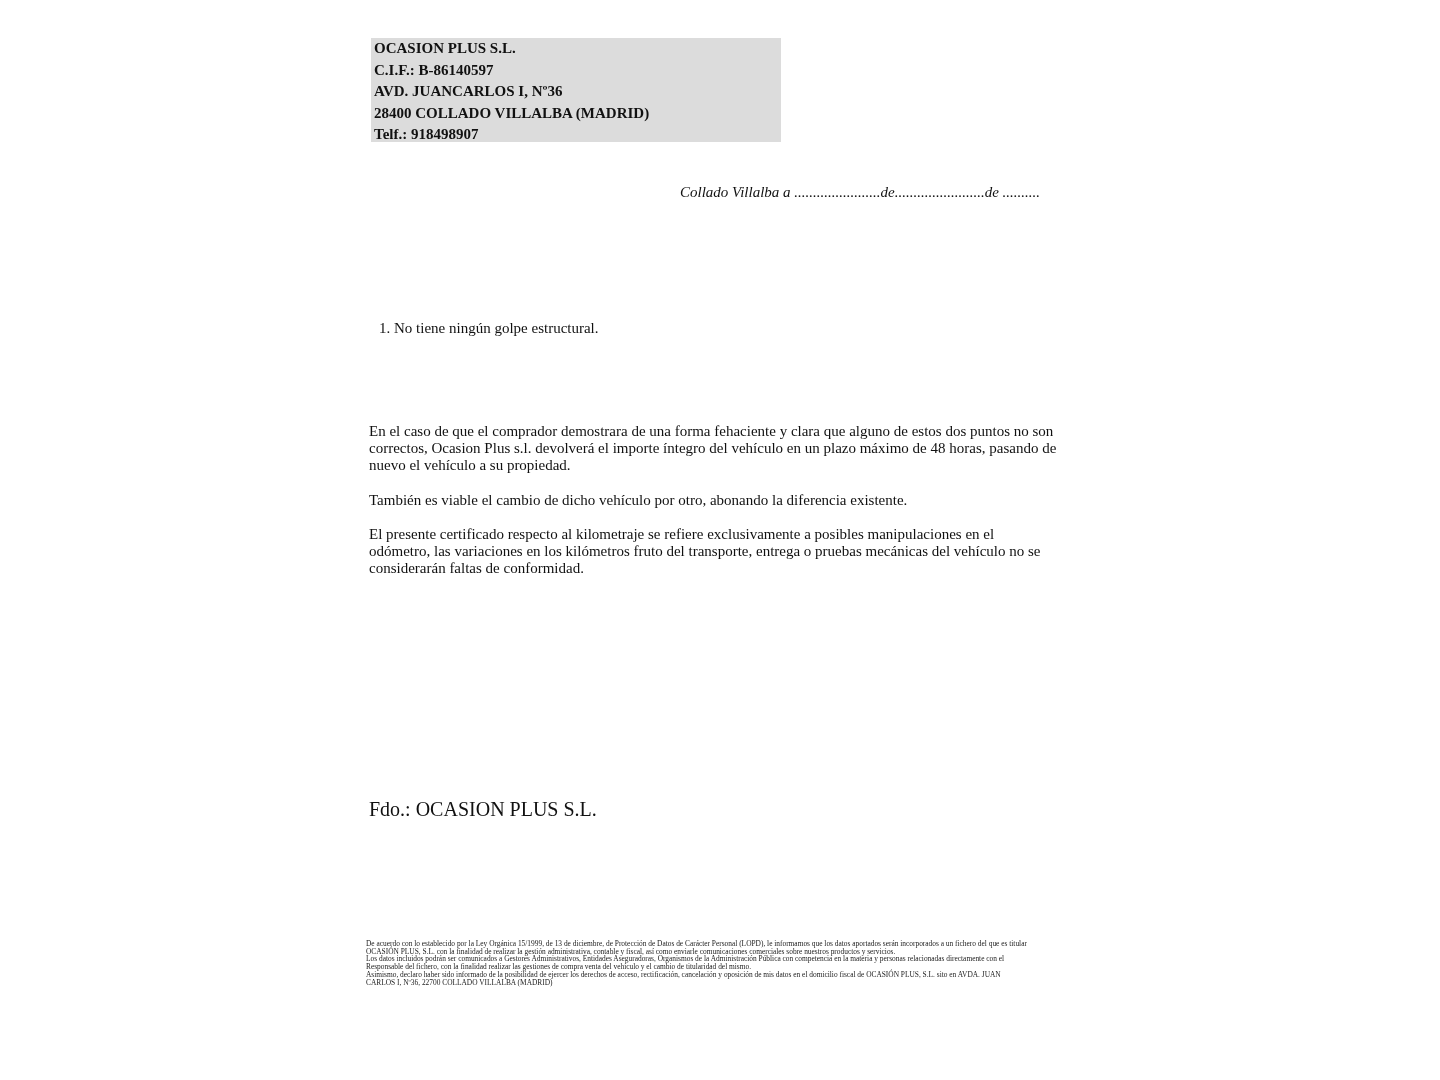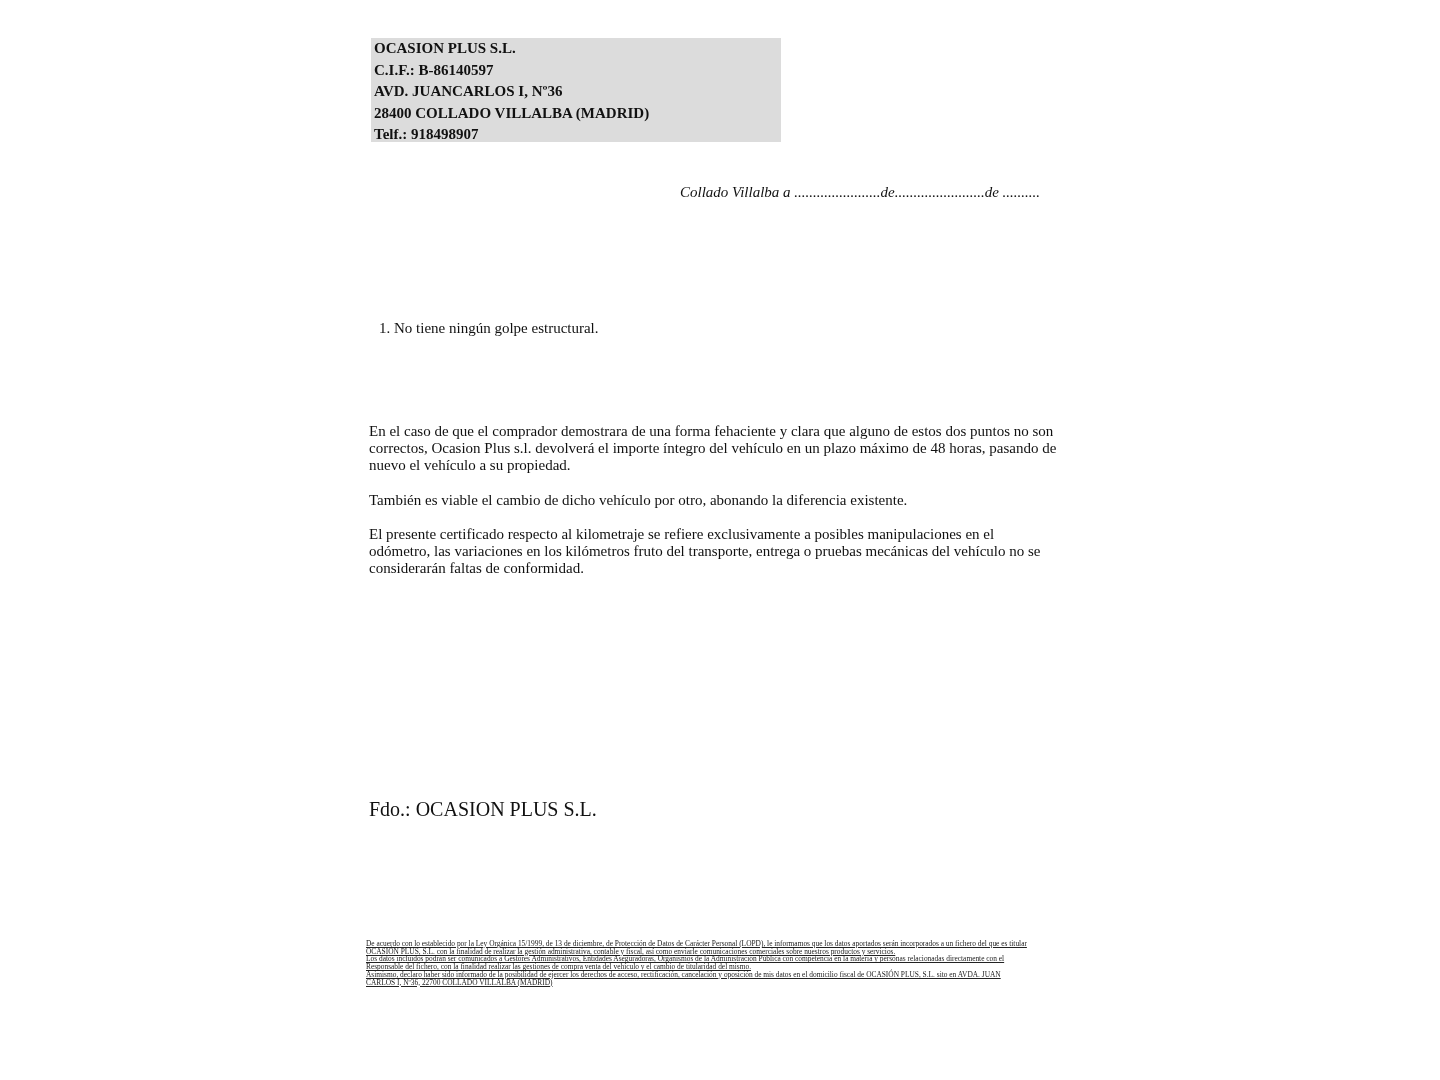--- a/index.html
+++ b/index.html
@@ -98,21 +98,20 @@
     .footer {
       position: absolute;
       left: 350px;
       top: 940px;
       width: 700px;
       height: 47px;
       overflow: hidden;
       font-size: 7.4px;
       line-height: 7.7px;
       color: #222;
-      text-decoration: underline;
     }
     .footer-line {
       white-space: nowrap;
     }
   </style>
 </head>
 <body>
 
 <div class="page">
 

